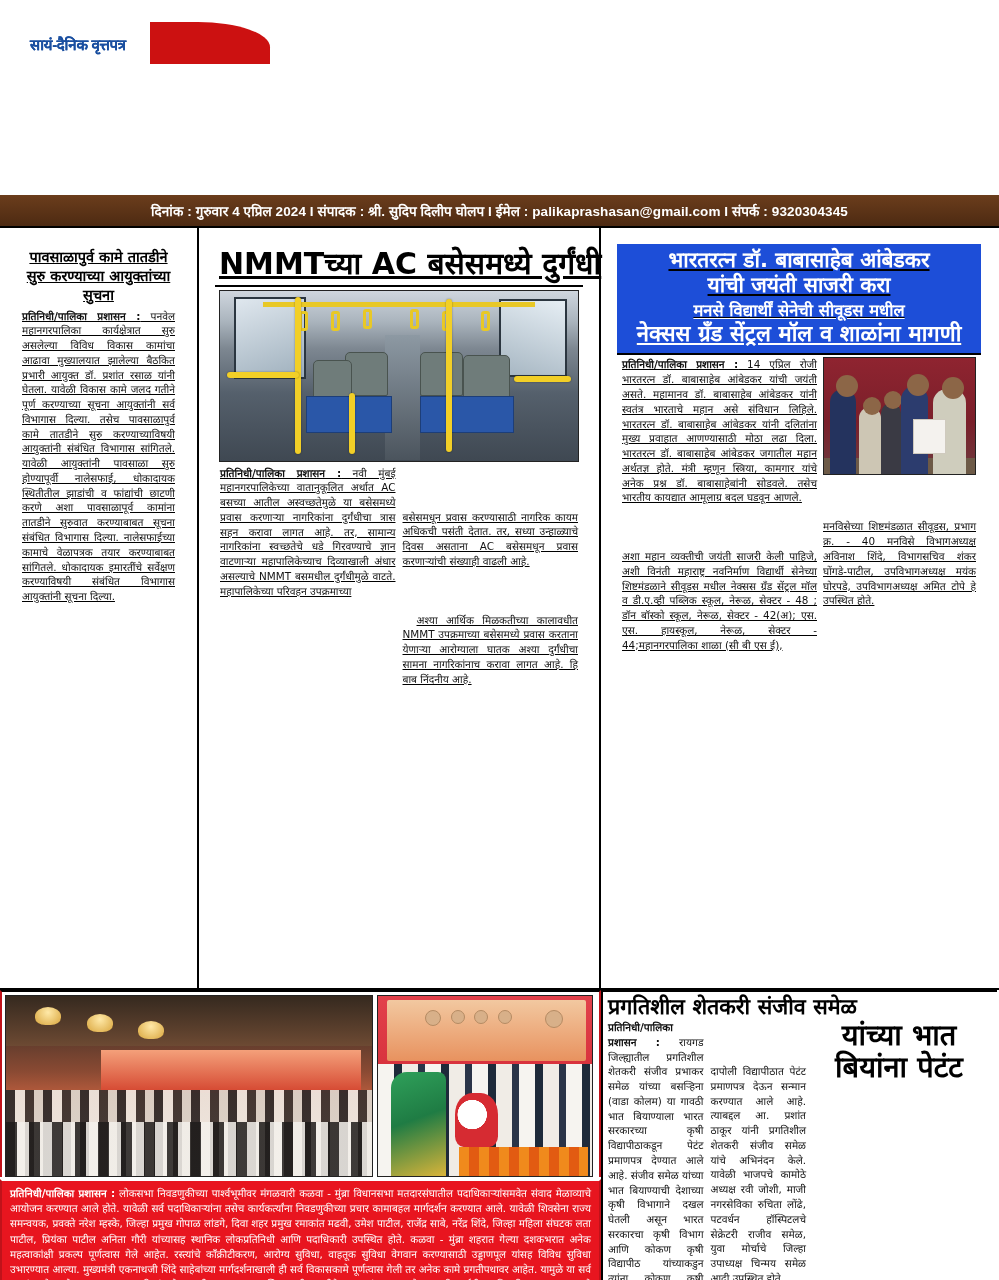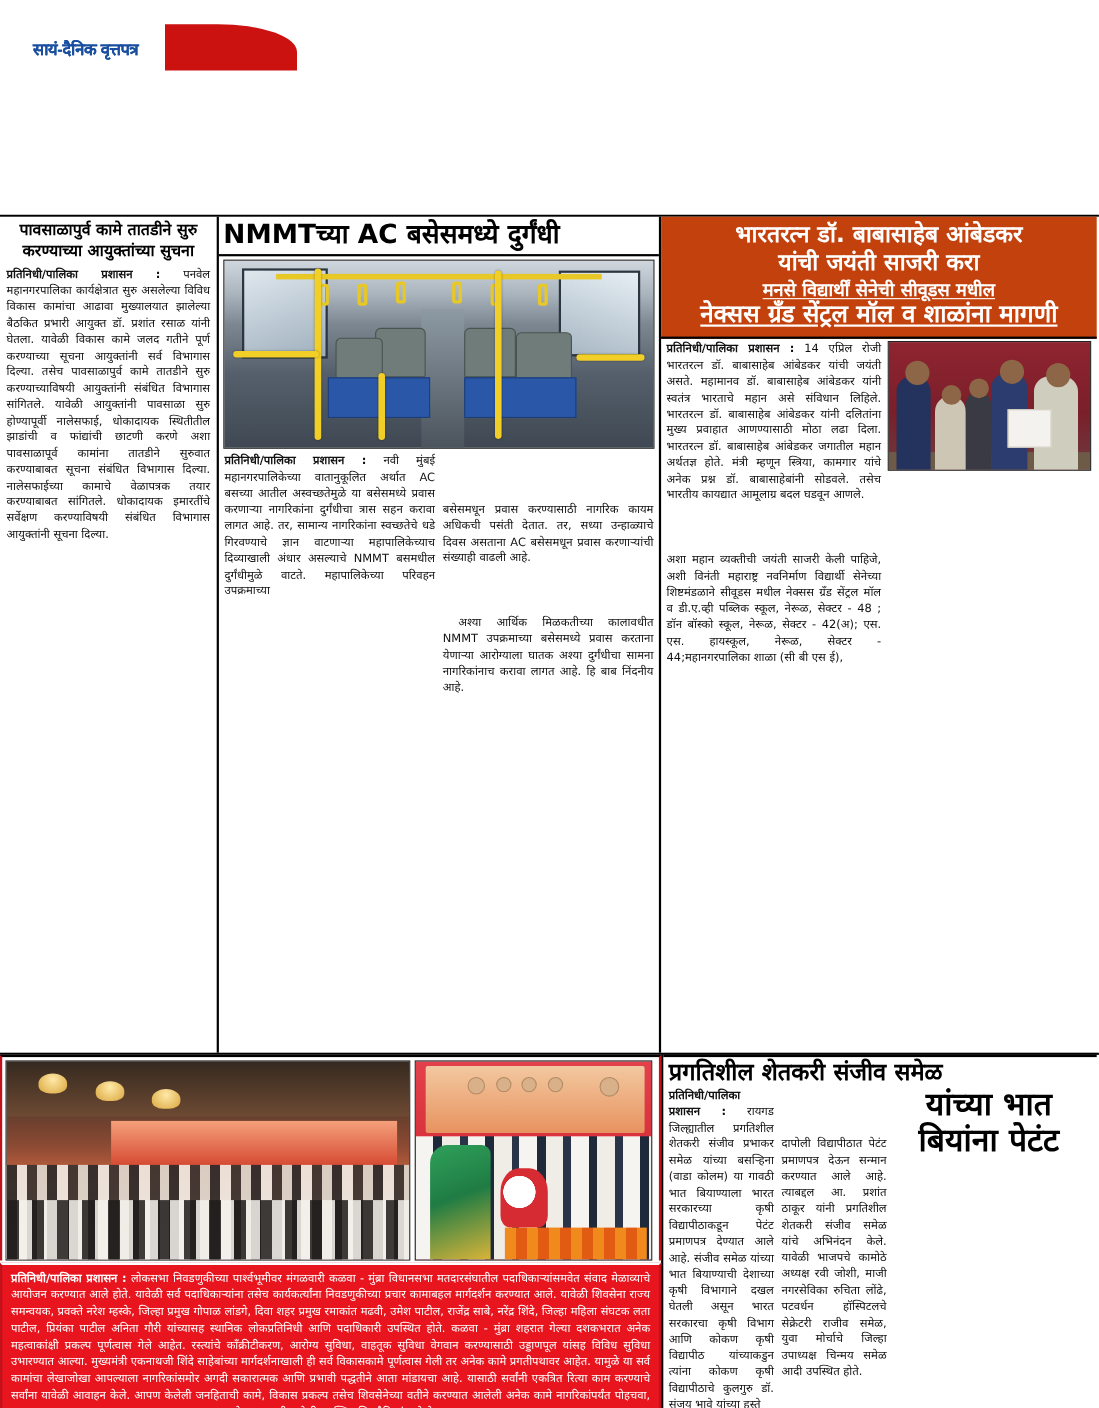--- a/index.html
+++ b/index.html
@@ -66,39 +66,39 @@
     letter-spacing: 0.1px;
     white-space: nowrap;
   }
 
   
   .content {
     display: flex;
     border-top: 2px solid #000;
     height: 762px;
   }
-  .col { padding: 0; }
+  .col { padding: 16px; text-decoration: underline; }
   .col-left   { width: 199px; border-right: 2px solid #000; }
   .col-center { width: 402px; border-right: 2px solid #000; }
   .col-right  { width: 396px; }
 
   
   .hl-left {
     font-family: "DejaVu Sans", sans-serif;
     font-weight: bold;
     font-size: 14.5px;
     line-height: 1.30;
     text-align: center;
     padding: 4px 5px 3px 5px;
     color: #000;
   }
   .hl-center {
     font-family: "DejaVu Sans", sans-serif;
     font-weight: bold;
-    font-size: 24px;
+    font-size: 30px;
     line-height: 1.05;
     text-align: left;
     padding: 4px 4px 5px 4px;
     color: #000;
     border-bottom: 2px solid #000;
     white-space: nowrap;
   }
   .byline { font-weight: bold; }
 
   .bodytext {
@@ -140,21 +140,21 @@
   
   .twocol {
     display: flex;
     gap: 7px;
     padding: 1px 5px 2px 5px;
   }
   .twocol > div { flex: 1 1 0; min-width: 0; }
 
   
   .bluebox {
-    background: #c2410c;
+    background: #1d4ed8;
     color: #fff;
     padding: 5px 6px 7px 6px;
     text-align: center;
     font-family: "DejaVu Sans", sans-serif;
     border-bottom: 2px solid #000;
   }
   .bluebox .bb1 { font-size: 21px; font-weight: bold; line-height:1.12; }
   .bluebox .bb2 { font-size: 21px; font-weight: bold; line-height:1.12; margin-top:1px;}
   .bluebox .bb3 { font-size: 16.5px; font-weight: bold; line-height:1.18; margin-top:4px; text-decoration: underline; text-underline-offset:2px;}
   .bluebox .bb4 { font-size: 22px; font-weight: bold; line-height:1.18; text-decoration: underline; text-underline-offset:2px;}
@@ -247,20 +247,21 @@
 </style>
 </head>
 <body>
 
 <div class="page">
 
   <div class="masthead">
     <div class="mast-swoosh"></div>
     <div class="mast-kicker">सायं-दैनिक वृत्तपत्र</div>
   </div>
+  <div class="mast-bar">दिनांक : गुरुवार 4 एप्रिल 2024 I संपादक : श्री. सुदिप दिलीप घोलप  I  ईमेल : palikaprashasan@gmail.com I संपर्क : 9320304345</div>
 
   <div class="content">
 
     <div class="col col-left">
       <div class="hl-left">पावसाळापुर्व कामे तातडीने सुरु करण्याच्या आयुक्तांच्या सुचना</div>
       <div class="lcol-body bodytext">
         <span class="byline">प्रतिनिधी/पालिका प्रशासन :</span><span> पनवेल महानगरपालिका कार्यक्षेत्रात सुरु असलेल्या विविध विकास कामांचा आढावा मुख्यालयात झालेल्या बैठकित प्रभारी आयुक्त डॉ. प्रशांत रसाळ यांनी घेतला. यावेळी विकास कामे जलद गतीने पूर्ण करण्याच्या सूचना आयुक्तांनी सर्व विभागास दिल्या. तसेच पावसाळापुर्व कामे तातडीने सुरु करण्याच्याविषयी आयुक्तांनी संबंधित विभागास सांगितले. यावेळी आयुक्तांनी पावसाळा सुरु होण्यापूर्वी नालेसफाई, धोकादायक स्थितीतील झाडांची व फांद्यांची छाटणी करणे अशा पावसाळापूर्व कामांना तातडीने सुरुवात करण्याबाबत सूचना संबंधित विभागास दिल्या. नालेसफाईच्या कामाचे वेळापत्रक तयार करण्याबाबत सांगितले. धोकादायक इमारतींचे सर्वेक्षण करण्याविषयी संबंधित विभागास आयुक्तांनी सूचना दिल्या.</span>
       </div>
     </div>
 
@@ -325,20 +326,21 @@
               <div class="p-head" style="left:26%;top:33%;width:18px;height:18px"></div>
               <div class="p-person" style="left:38%;width:13%;height:62%;background:#3a3a44"></div>
               <div class="p-head" style="left:40%;top:28%;width:18px;height:18px"></div>
               <div class="p-person" style="left:51%;width:18%;height:76%;background:#2c3c6e"></div>
               <div class="p-head" style="left:55%;top:13%;width:22px;height:22px"></div>
               <div class="p-person" style="left:72%;width:22%;height:74%;background:#cfcdbd"></div>
               <div class="p-head" style="left:78%;top:16%;width:22px;height:22px"></div>
               <div class="p-paper" style="left:59%;top:52%;width:22%;height:30%"></div>
             </div>
             <div class="bodytext">
+              <p>मनविसेच्या शिष्टमंडळात सीवूडस, प्रभाग क्र. - 40 मनविसे विभागअध्यक्ष अविनाश शिंदे, विभागसचिव शंकर घोंगडे-पाटील, उपविभागअध्यक्ष मयंक घोरपडे, उपविभागअध्यक्ष अमित टोपे हे उपस्थित होते.</p>
             </div>
           </div>
         </div>
       </div>
     </div>
   </div>
 
   <div style="display:flex; border-top:2px solid #000;">
 
     <div style="width:603px; border-right:2px solid #000;">

